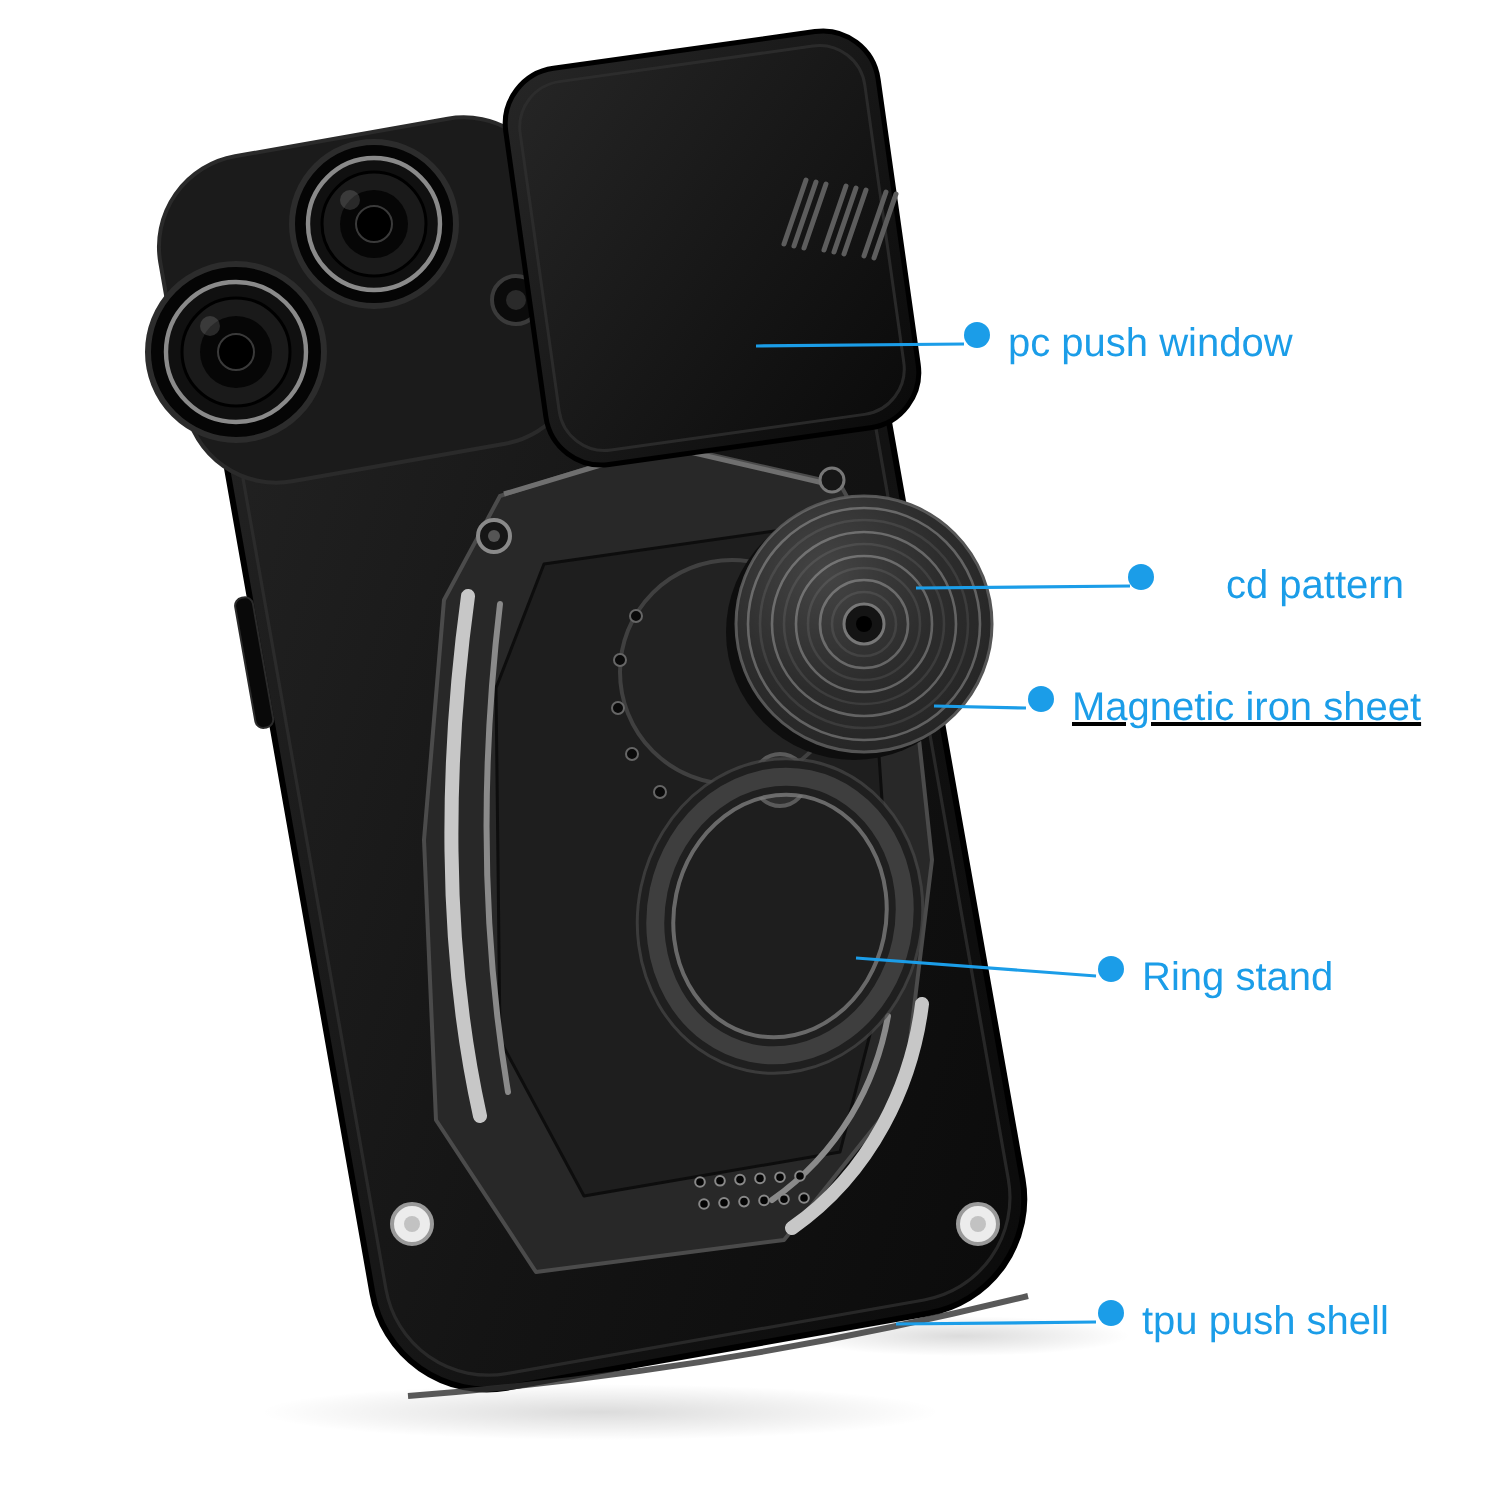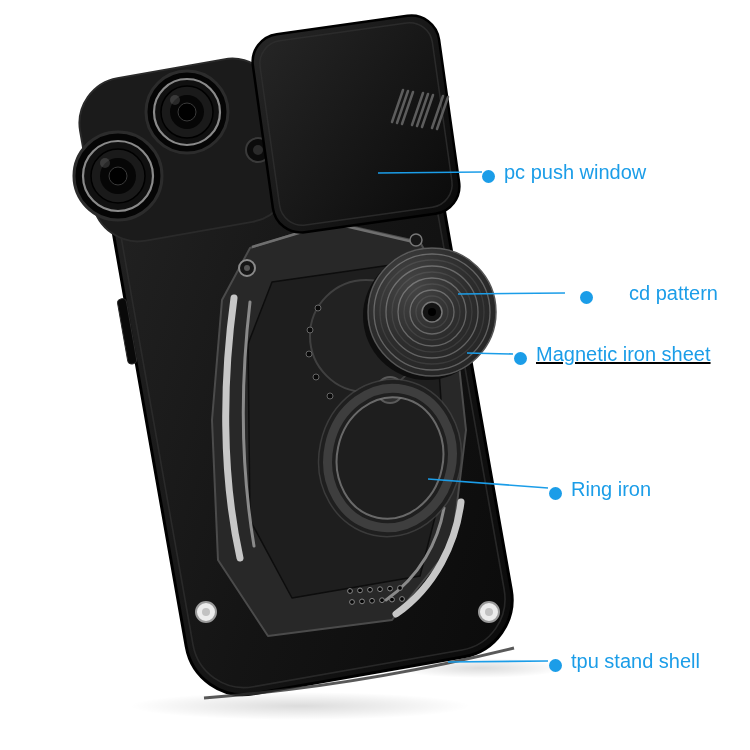--- a/index.html
+++ b/index.html
@@ -7,21 +7,21 @@
     position:relative;
     width:750px;height:750px;
     background:#ffffff;
     overflow:hidden;
     font-family:"Liberation Sans", sans-serif;
   }
   .stage svg{position:absolute;left:0;top:0;}
   .callout{
     position:absolute;
     display:flex;
-    align-items:flex-end;
+    align-items:flex-start;
     gap:9px;
     height:22px;
   }
   .callout .dot{
     width:13px;height:13px;
     border-radius:50%;
     background:#1b9de8;
     flex:0 0 auto;
   }
   .callout .label{
@@ -189,33 +189,33 @@
       <line x1="428" y1="479" x2="548" y2="488"></line>
       <line x1="448" y1="662" x2="548" y2="661"></line>
     </g>
   </svg>
 
   <div class="callout" style="left:482px;top:161px;">
     <span class="dot"></span>
     <span class="label">pc push window</span>
   </div>
 
-  <div class="callout" style="left:580px;top:282px;gap:36px;">
+  <div class="callout" style="left:564px;top:282px;gap:36px;">
     <span class="dot"></span>
     <span class="label">cd pattern</span>
   </div>
 
   <div class="callout" style="left:514px;top:343px;text-decoration:underline;">
     <span class="dot"></span>
     <span class="label">Magnetic iron sheet</span>
   </div>
 
   <div class="callout" style="left:549px;top:478px;">
     <span class="dot"></span>
-    <span class="label">Ring iron</span>
+    <span class="label">Ring stand</span>
   </div>
 
   <div class="callout" style="left:549px;top:650px;">
     <span class="dot"></span>
-    <span class="label">tpu stand shell</span>
+    <span class="label">tpu push shell</span>
   </div>
 
 </div>
 
 </body></html>

